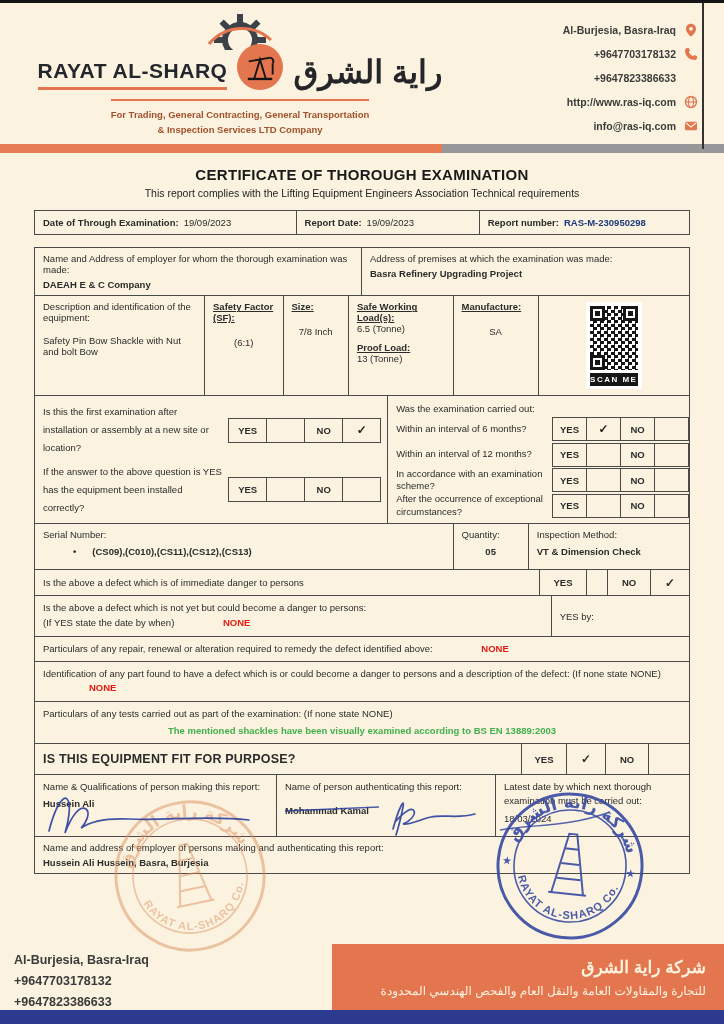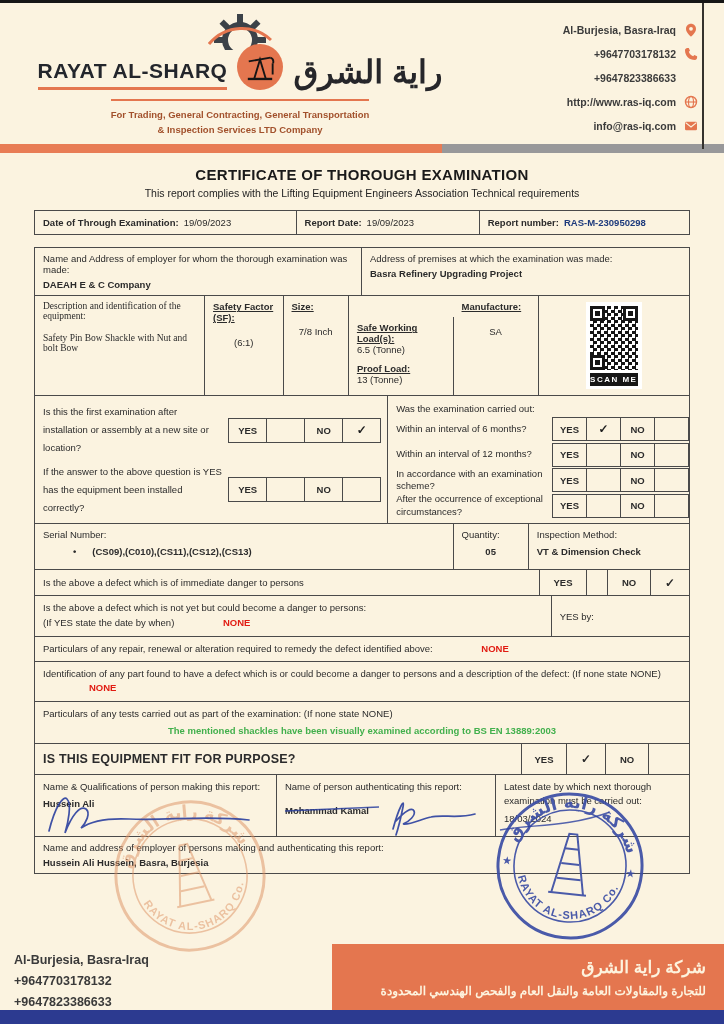--- a/index.html
+++ b/index.html
@@ -46,24 +46,24 @@
   .tcell{border-right:1px solid #4a4a4a;padding:5px 8px;box-sizing:border-box;}
   .tcell:last-child{border-right:none;}
   .u{text-decoration:underline;}
   .red{color:#e11b12;font-weight:bold;padding-left:42px;}
   .green{color:#42b04d;font-weight:bold;}
 
   .w50{width:50%;min-height:42px;}
   .val-line{margin-top:4px;font-weight:bold;}
 
   .row-equip{min-height:96px;}
-  .eq1{width:26%;font-family:Liberation Serif, serif;}
+  .eq1{width:26%;}
   .eq2{width:12%;}
   .eq3{width:10%;}
-  .eq4{width:16%;margin-top:21px;}
+  .eq4{width:16%;}
   .eq5{width:13%;text-align:left;}
   .eq6{flex:1;display:flex;align-items:flex-start;justify-content:center;padding:6px 4px;}
   .eq-val{margin-top:12px;}
   .eq-val-c{margin-top:14px;text-align:center;}
 
   
   .qr{width:56px;background:#ffffff;padding:4px 4px 3px;box-sizing:border-box;}
   .qr-grid{position:relative;height:64px;background:repeating-conic-gradient(#161616 0% 25%, #ffffff 0% 50%);background-size:7px 7px;}
   .qr-finder{position:absolute;width:15px;height:15px;border:3px solid #161616;background:#fff;box-sizing:border-box;}
   .qr-finder::after{content:"";position:absolute;inset:2px;background:#161616;}
@@ -131,21 +131,21 @@
   
   .stamp{position:absolute;z-index:1;}
   .stamp-orange{left:110px;top:796px;width:160px;height:160px;opacity:.5;transform:rotate(-12deg);}
   .stamp-blue{left:492px;top:788px;width:156px;height:156px;opacity:.92;transform:rotate(6deg);}
 
   
   .footer{position:absolute;left:0;bottom:0;width:724px;height:80px;}
   .footer-left{position:absolute;left:14px;top:9px;display:flex;flex-direction:column;gap:7px;font-size:12.5px;font-weight:bold;color:#3a3a3a;z-index:3;}
   .footer-orange{position:absolute;right:0;top:0;width:392px;height:66px;background:#e4764f;color:#fdf3de;display:flex;flex-direction:column;align-items:flex-end;justify-content:center;gap:6px;padding-right:18px;box-sizing:border-box;z-index:2;}
   .fo-line1{font-size:17px;font-weight:bold;}
-  .fo-line2{font-size:12px;font-weight:bold;}
+  .fo-line2{font-size:12px;font-weight:normal;}
   .footer-blue{position:absolute;left:0;bottom:0;width:100%;height:14px;background:#2c3a90;z-index:2;}
 </style>
 </head>
 <body>
 
 <div class="page">
   <div class="top-edge"></div>
   <div class="scan-line"></div>
 
   <div class="header">

